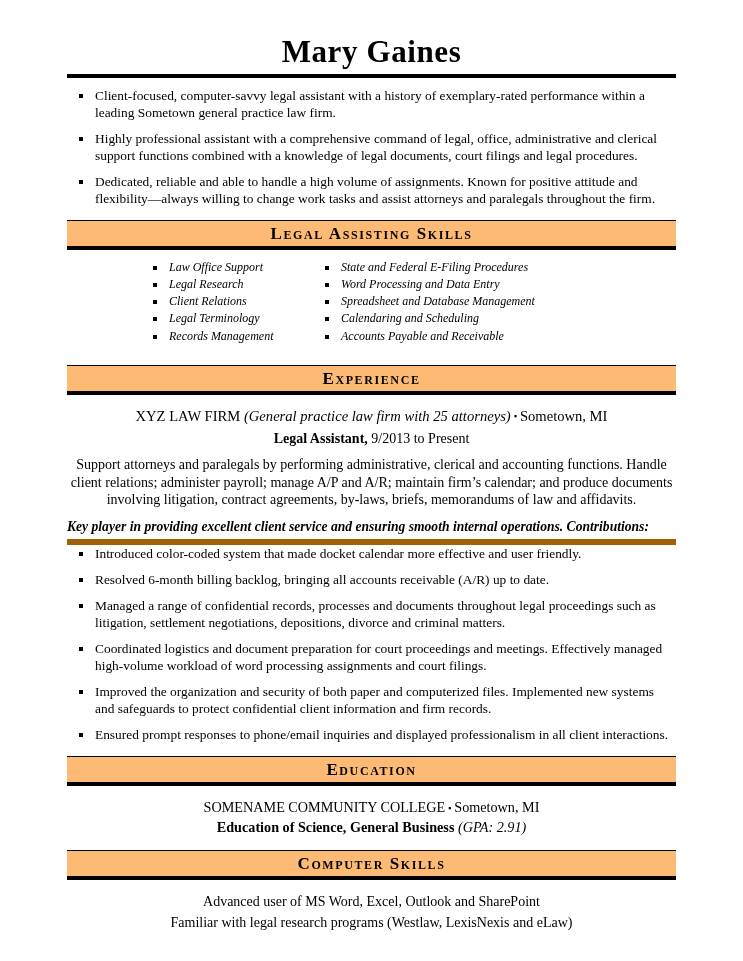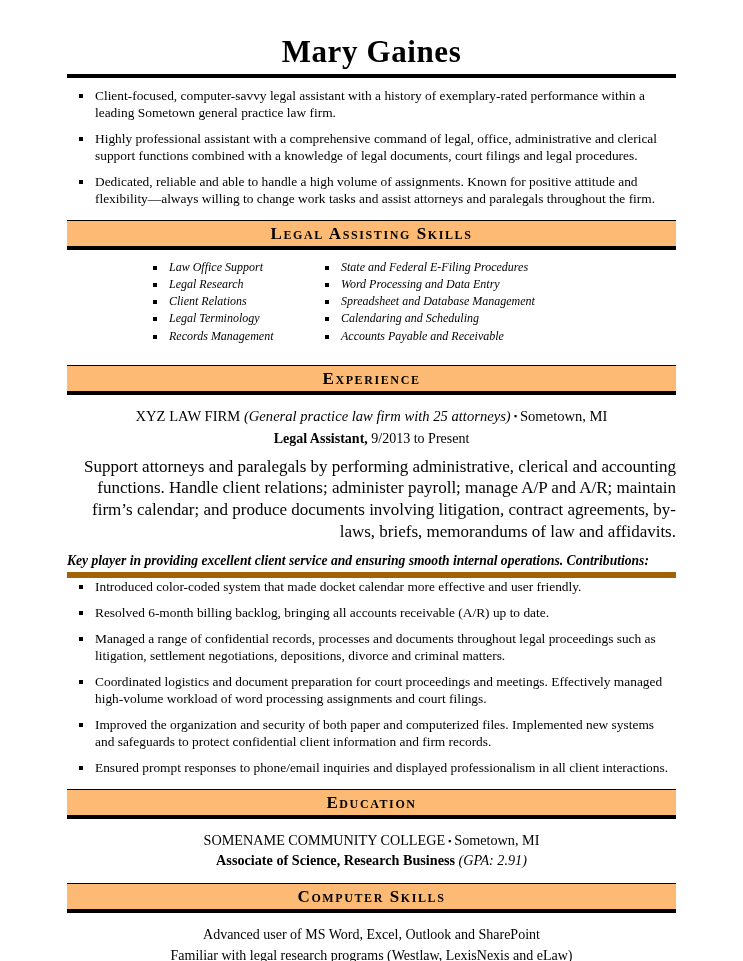--- a/index.html
+++ b/index.html
@@ -139,24 +139,24 @@
   }
   .job-head .italic { font-style: italic; }
   .job-title {
     text-align: center;
     font-size: 14px;
     line-height: 1.3;
     margin-top: 5px;
   }
   .job-title .bold { font-weight: bold; }
   .job-desc {
-    font-size: 17px;
+    font-size: 14px;
     line-height: 1.28;
     margin-top: 7px;
-    text-align: right;
+    text-align: center;
   }
   .key-line {
     font-size: 13.6px;
     font-weight: bold;
     font-style: italic;
     line-height: 1.3;
     margin-top: 9px;
     padding-bottom: 3px;
     border-bottom: 6px solid #a16207;
   }
@@ -240,21 +240,21 @@
     </div>
 
     <div class="section-head">
       <span class="title">Education</span>
     </div>
     <div class="centered-block">
       <div class="centered-line">
         <span>SOMENAME COMMUNITY COLLEGE</span><span class="sep">▪</span><span>Sometown, MI</span>
       </div>
       <div class="centered-line">
-        <span class="bold">Associate of Science, Research Business</span>
+        <span class="bold">Education of Science, General Business</span>
         <span class="italic">(GPA: 2.91)</span>
       </div>
     </div>
 
     <div class="section-head">
       <span class="title">Computer Skills</span>
     </div>
     <div class="centered-block">
       <div class="cs-line">Advanced user of MS Word, Excel, Outlook and SharePoint</div>
       <div class="cs-line">Familiar with legal research programs (Westlaw, LexisNexis and eLaw)</div>

